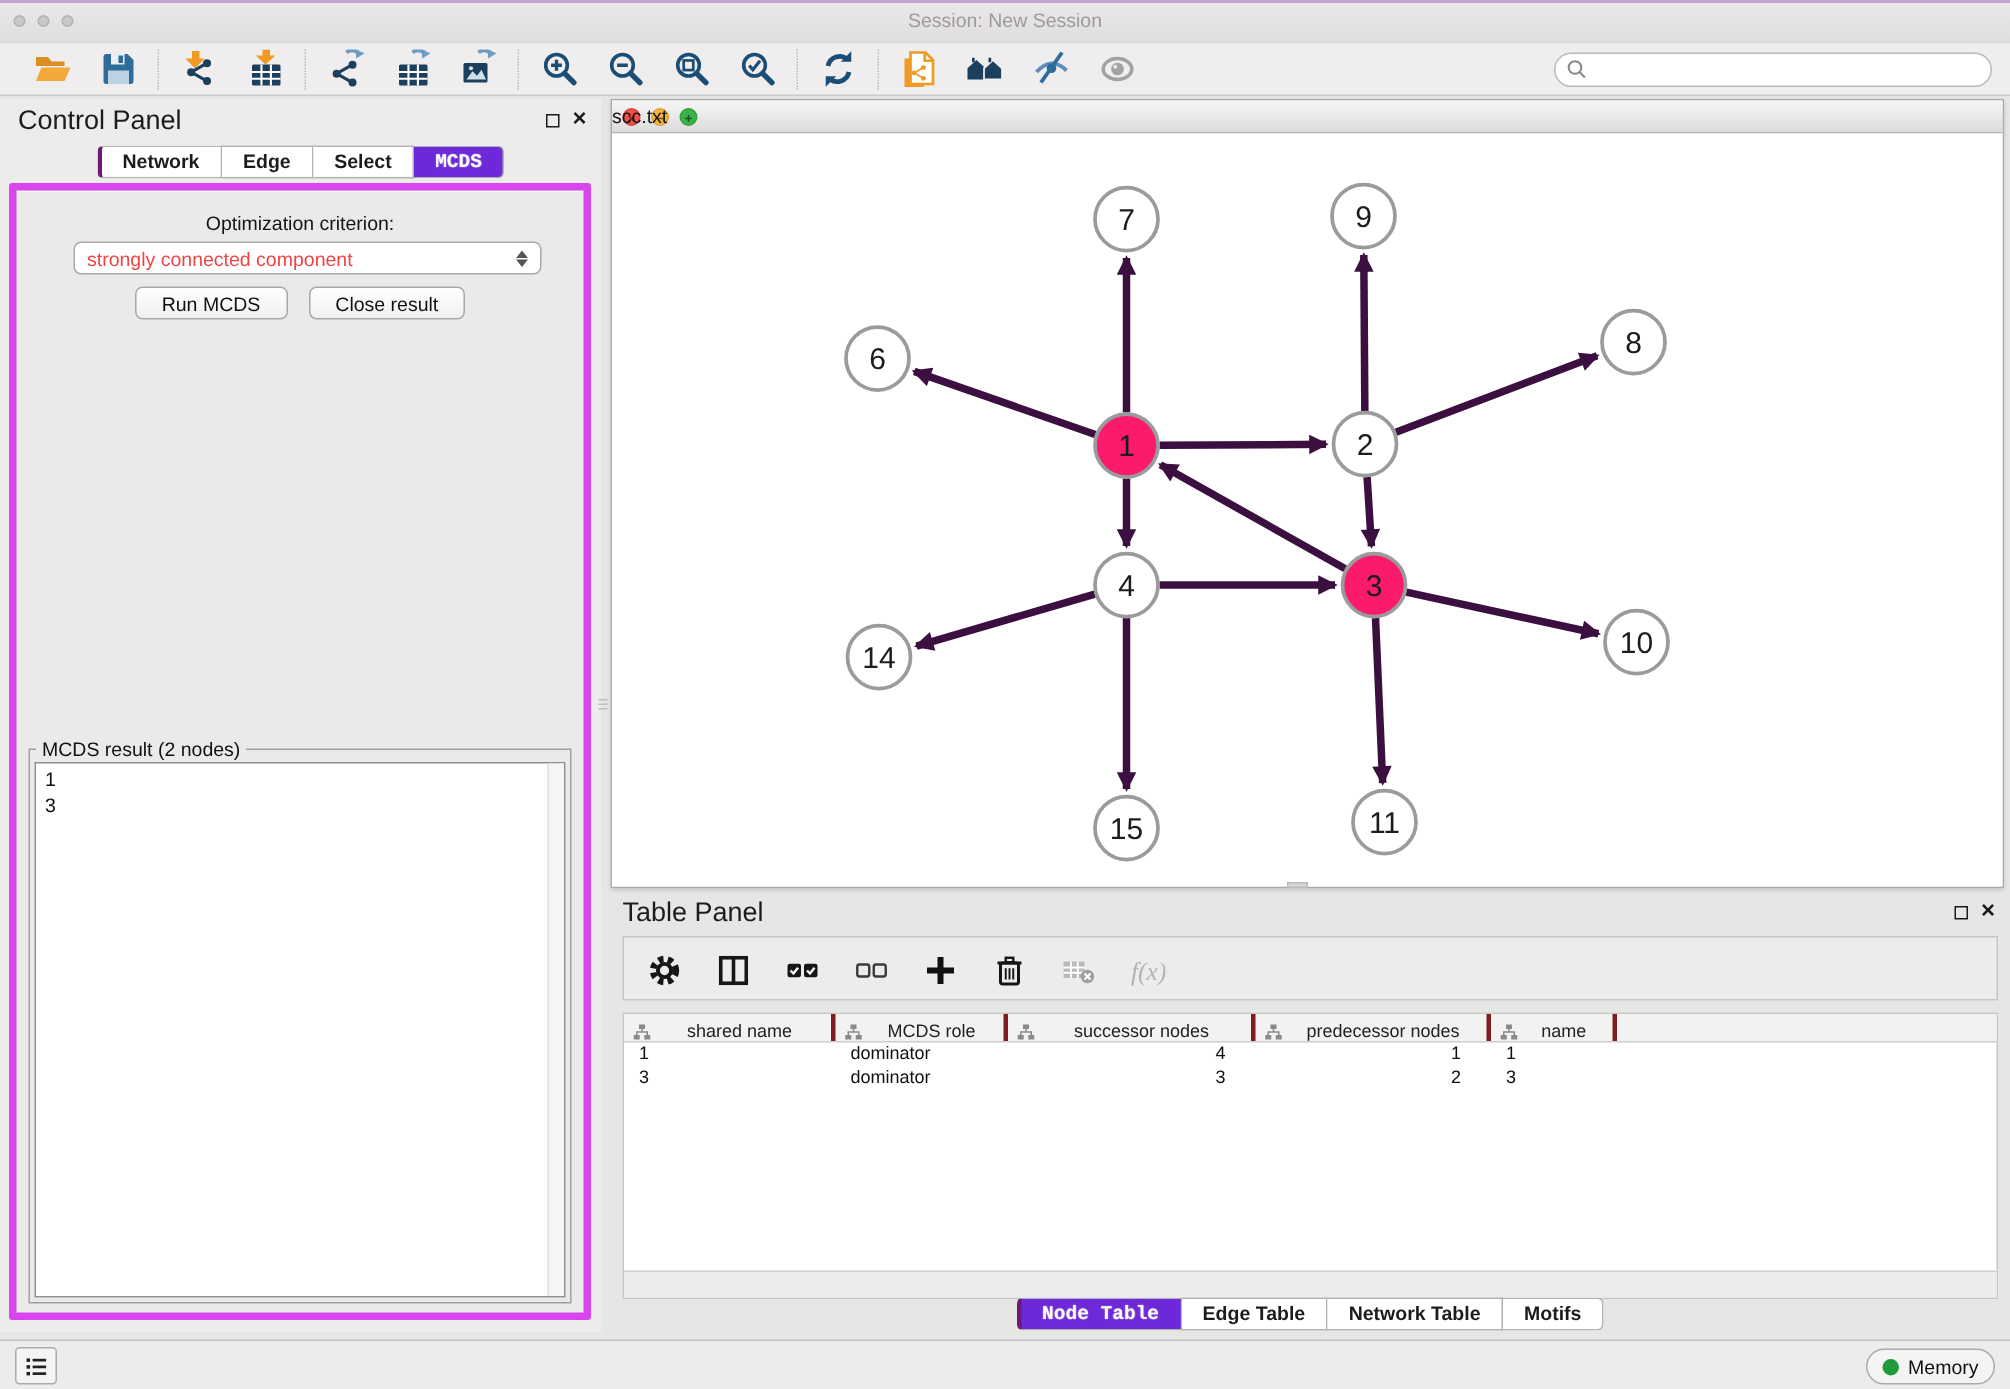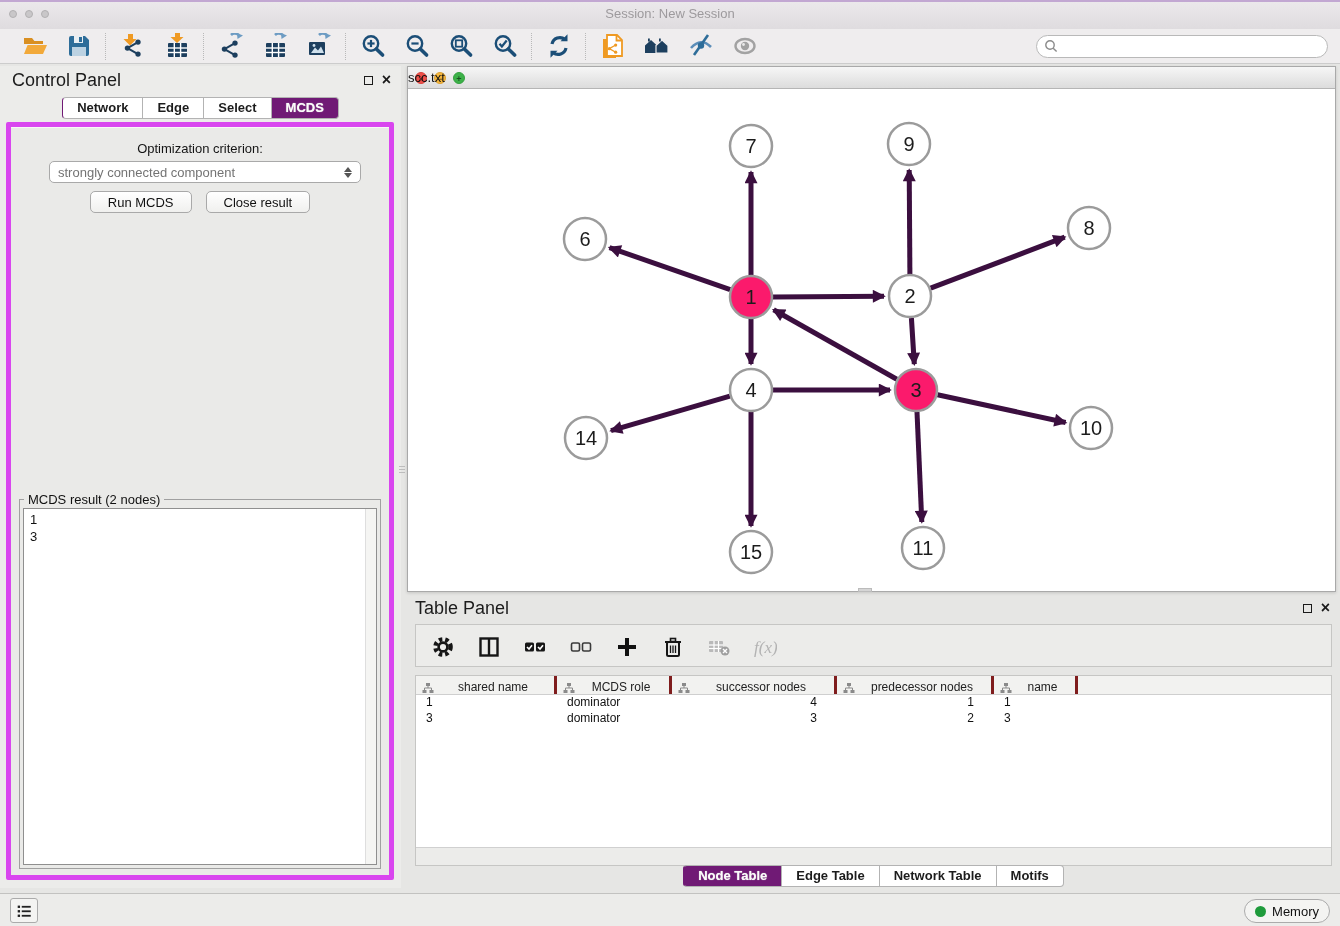--- a/index.html
+++ b/index.html
@@ -31,28 +31,28 @@
   
   .control-panel { position:absolute; left:0; top:66px; width:401px; height:822px; background:#ececea; }
   .cp-header { position:absolute; top:4px; left:12px; right:10px; height:20px; display:flex; align-items:center; }
   .panel-title { font-size:18px; color:#1c1c1c; }
   .panel-winbtns { margin-left:auto; display:flex; gap:9px; align-items:center; }
   .float-btn { width:9px; height:9px; border:1.6px solid #1a1a1a; display:inline-block; }
   .close-btn { font-size:16px; font-weight:700; color:#1a1a1a; line-height:10px; }
   .cp-tabs { position:absolute; top:31px; left:0; right:0; display:flex; justify-content:center; }
   .tab { height:22px; line-height:20px; padding:0 14px; font-size:13px; font-weight:700; color:#1c1c1c;
     background:#fff; border:1px solid #b3b3b3; border-left:none; cursor:default; }
-  .tab:first-child { border-left:1px solid #701a75; border-radius:4px 0 0 4px; }
+  .tab:first-child { border-left:3px solid #701a75; border-radius:4px 0 0 4px; }
   .tab:last-child { border-radius:0 4px 4px 0; }
-  .tab.selected { background:#701a75; color:#fbfbfb; text-shadow:0 0 1px #cfcfcf; }
+  .tab.selected { background:#6d28d9; color:#fbfbfb; text-shadow:0 0 1px #cfcfcf;font-family:Liberation Mono, monospace; }
   .cp-box { position:absolute; left:6px; right:7px; top:56px; bottom:8px; background:#eaeae8;
     border:5px solid #d946ef; border-radius:2px; box-shadow:inset 0 1px 0 #f8f8f6; }
   .opt-label { position:absolute; top:14px; left:0; right:0; text-align:center; font-size:13px; color:#151515; }
   .criterion { position:absolute; left:38px; top:34px; width:312px; height:22px; background:#fff;
-    border:1px solid #a9a9a9; border-radius:5px; font-size:13px; color:#737373; display:flex; align-items:center;
+    border:1px solid #a9a9a9; border-radius:5px; font-size:13px; color:#ef4444; display:flex; align-items:center;
     padding:0 8px; cursor:default; }
   .criterion .chevrons { margin-left:auto; display:flex; flex-direction:column; gap:1px; }
   .criterion .chevrons i { width:0; height:0; border-left:4px solid transparent; border-right:4px solid transparent; }
   .criterion .chevrons i.up { border-bottom:5px solid #555; }
   .criterion .chevrons i.down { border-top:5px solid #555; }
   .cp-buttons { position:absolute; top:64px; left:0; right:0; display:flex; justify-content:center; gap:14px; }
   .btn { height:22px; padding:0 17px; font-size:13px; color:#111; background:linear-gradient(#ffffff,#f0f0ee);
     border:1px solid #a9a9a9; border-radius:5px; cursor:default; }
   .mcds-fieldset { position:absolute; left:8px; right:8px; top:372px; bottom:6px; border:1px solid #a0a0a0; }
   .mcds-legend { position:absolute; top:-8px; left:4px; background:#eaeae8; padding:0 4px; font-size:13px; color:#111; }

